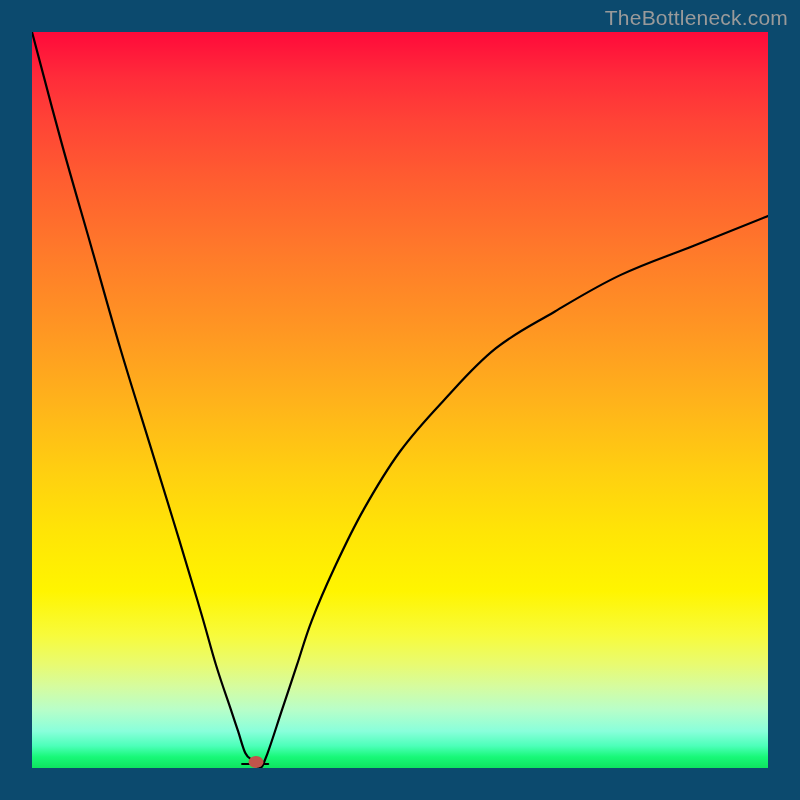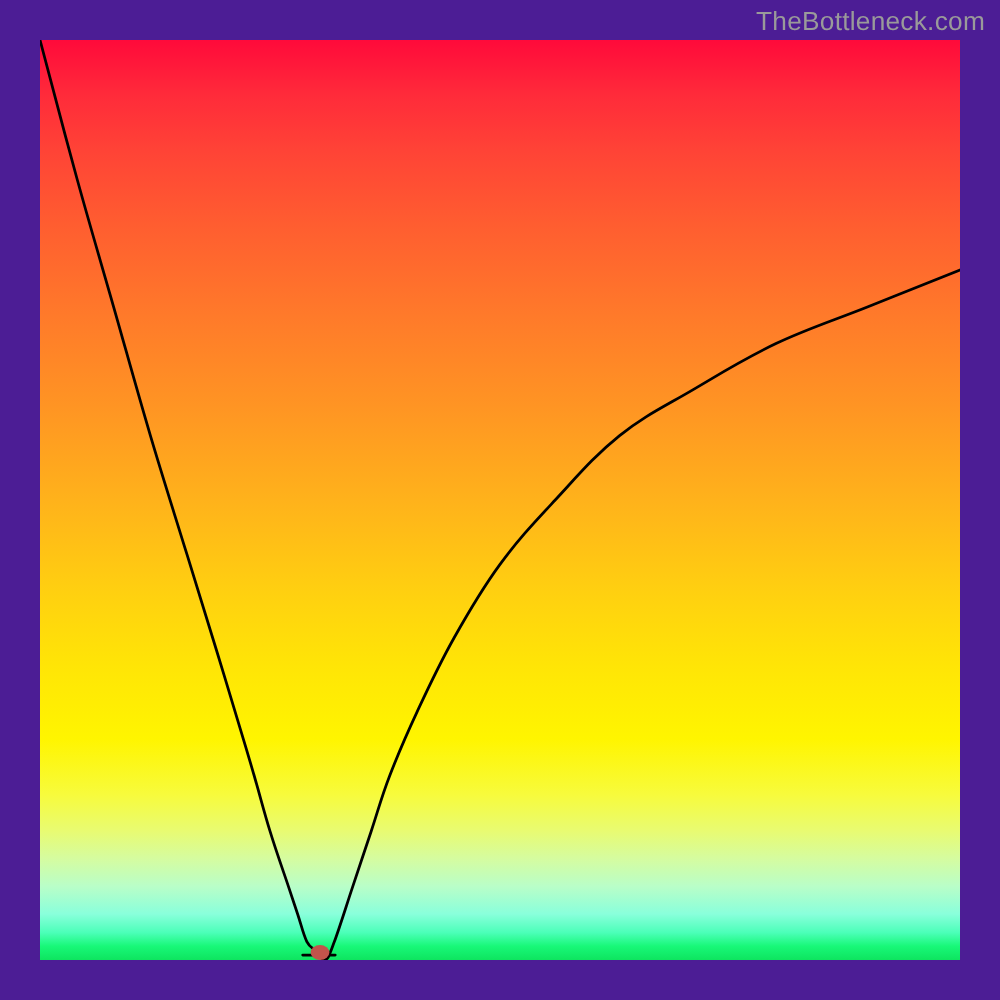--- a/index.html
+++ b/index.html
@@ -8,21 +8,21 @@
     width: 800px;
     height: 800px;
     background: #000;
     font-family: Arial, Helvetica, sans-serif;
     overflow: hidden;
   }
   .frame {
     position: relative;
     width: 800px;
     height: 800px;
-    background: #4c1d95;
+    background: #0c4a6e;
   }
   .plot {
     position: absolute;
     left: 32px;
     top: 32px;
     width: 736px;
     height: 736px;
     background: linear-gradient(to bottom,
       #ff0a3a 0%,
       #ff2b3a 6%,

